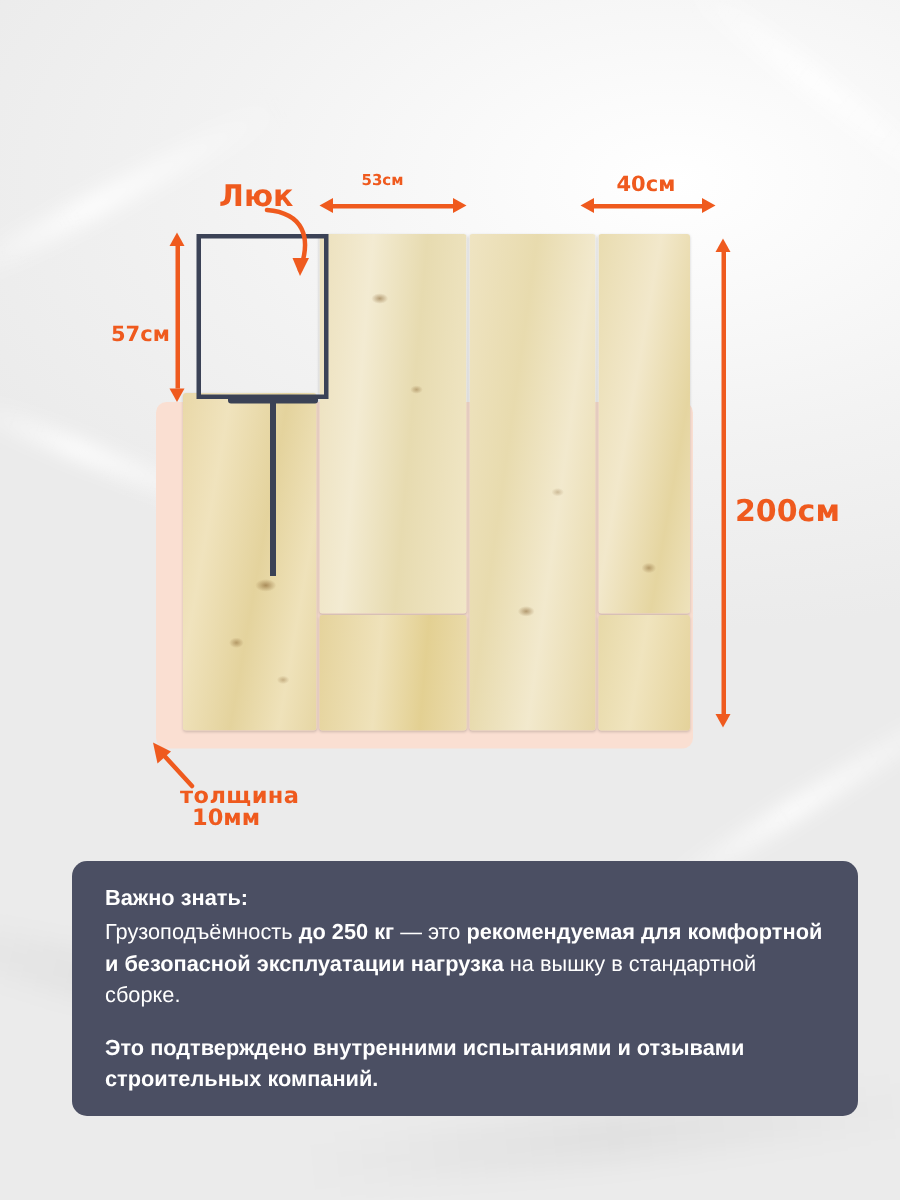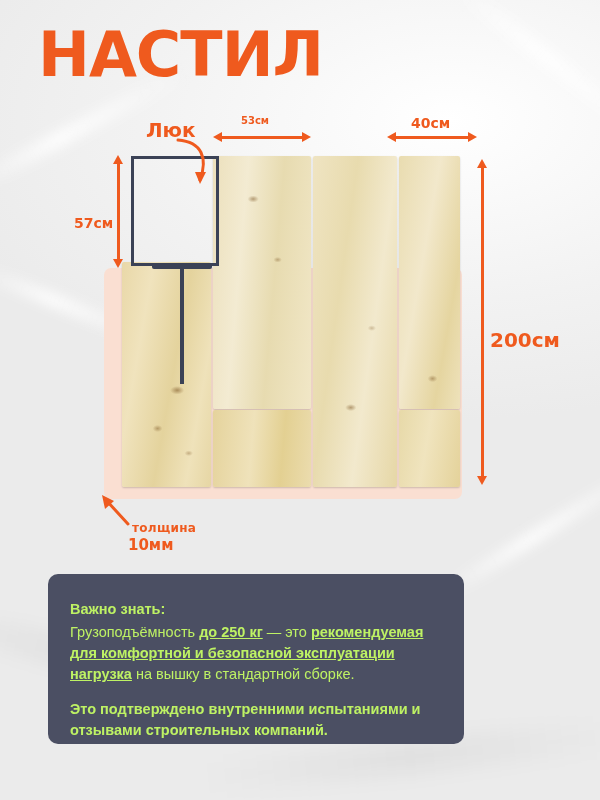--- a/index.html
+++ b/index.html
@@ -160,50 +160,49 @@
     border-left: 5px solid transparent;
     border-right: 5px solid transparent;
     border-top: 9px solid #ef5a1e;
   }
 
   
   .info-card {
     position: absolute;
     left: 48px;
     top: 574px;
-    width: 416px;
+    width: 524px;
     height: 170px;
     background: #4b4f63;
     border-radius: 10px;
     box-sizing: border-box;
-    padding: 25px 22px;
-    color: #bef264;
+    padding: 15px 22px;
+    color: #ffffff;
     font-size: 14.5px;
     line-height: 1.45;
   }
   .info-title {
     font-weight: bold;
     margin-bottom: 2px;
   }
-  .info-body b { font-weight: bold; text-decoration: underline; }
+  .info-body b { font-weight: bold; }
   .info-note { margin-top: 14px; font-weight: bold; }
 </style>
 </head>
 <body>
 
 <div class="page">
 
   <div class="wrinkle" style="left:-40px; top:120px; width:240px; height:16px; transform:rotate(-28deg);"></div>
   <div class="wrinkle" style="left:-30px; top:300px; width:200px; height:14px; transform:rotate(22deg);"></div>
   <div class="wrinkle" style="left:430px; top:60px; width:260px; height:16px; transform:rotate(38deg);"></div>
   <div class="wrinkle" style="left:420px; top:520px; width:260px; height:14px; transform:rotate(-32deg);"></div>
   <div class="shade" style="left:200px; top:742px; width:420px; height:30px; transform:rotate(-6deg);"></div>
   <div class="shade" style="left:-60px; top:640px; width:260px; height:26px; transform:rotate(14deg);"></div>
 
-  <div class="title">НАСТИЛ</div>
 
   <div class="pink-board"></div>
 
   <div class="plank p1"></div>
   <div class="plank p2"></div>
   <div class="plank p3"></div>
   <div class="plank p4"></div>
   <div class="plank p5"></div>
   <div class="plank p6"></div>
 
@@ -235,21 +234,21 @@
   <div class="dim-line" style="left:481px; top:168px; width:3px; height:308px;"></div>
   <div class="arrow arrow-up" style="left:477px; top:159px;"></div>
   <div class="arrow arrow-down" style="left:477px; top:476px;"></div>
   <div class="ann-label" style="left:490px; top:328px; font-size:20px;">200см</div>
 
   <svg style="position:absolute; left:96px; top:492px;" width="36" height="36" viewBox="0 0 36 36">
     <line x1="32" y1="32" x2="10" y2="8" stroke="#ef5a1e" stroke-width="3" stroke-linecap="round"></line>
     <path d="M6 3 L 18 9 L 9 17 Z" fill="#ef5a1e"></path>
   </svg>
   <div class="ann-label" style="left:128px; top:505px; font-size:15px;margin-top:31px;">10мм</div>
-  <div class="ann-label" style="left:132px; top:521px; font-size:12px; letter-spacing:0.3px;">толщина</div>
+  <div class="ann-label" style="left:120px; top:521px; font-size:15px; letter-spacing:0.3px;">толщина</div>
 
   <div class="info-card">
     <div class="info-title">Важно знать:</div>
     <div class="info-body">
       <span>Грузоподъёмность </span><b>до 250 кг</b><span> — это </span><b>рекомендуемая для комфортной и безопасной эксплуатации нагрузка</b><span> на вышку в стандартной сборке.</span>
     </div>
     <div class="info-note">Это подтверждено внутренними испытаниями и отзывами строительных компаний.</div>
   </div>
 
 </div>

